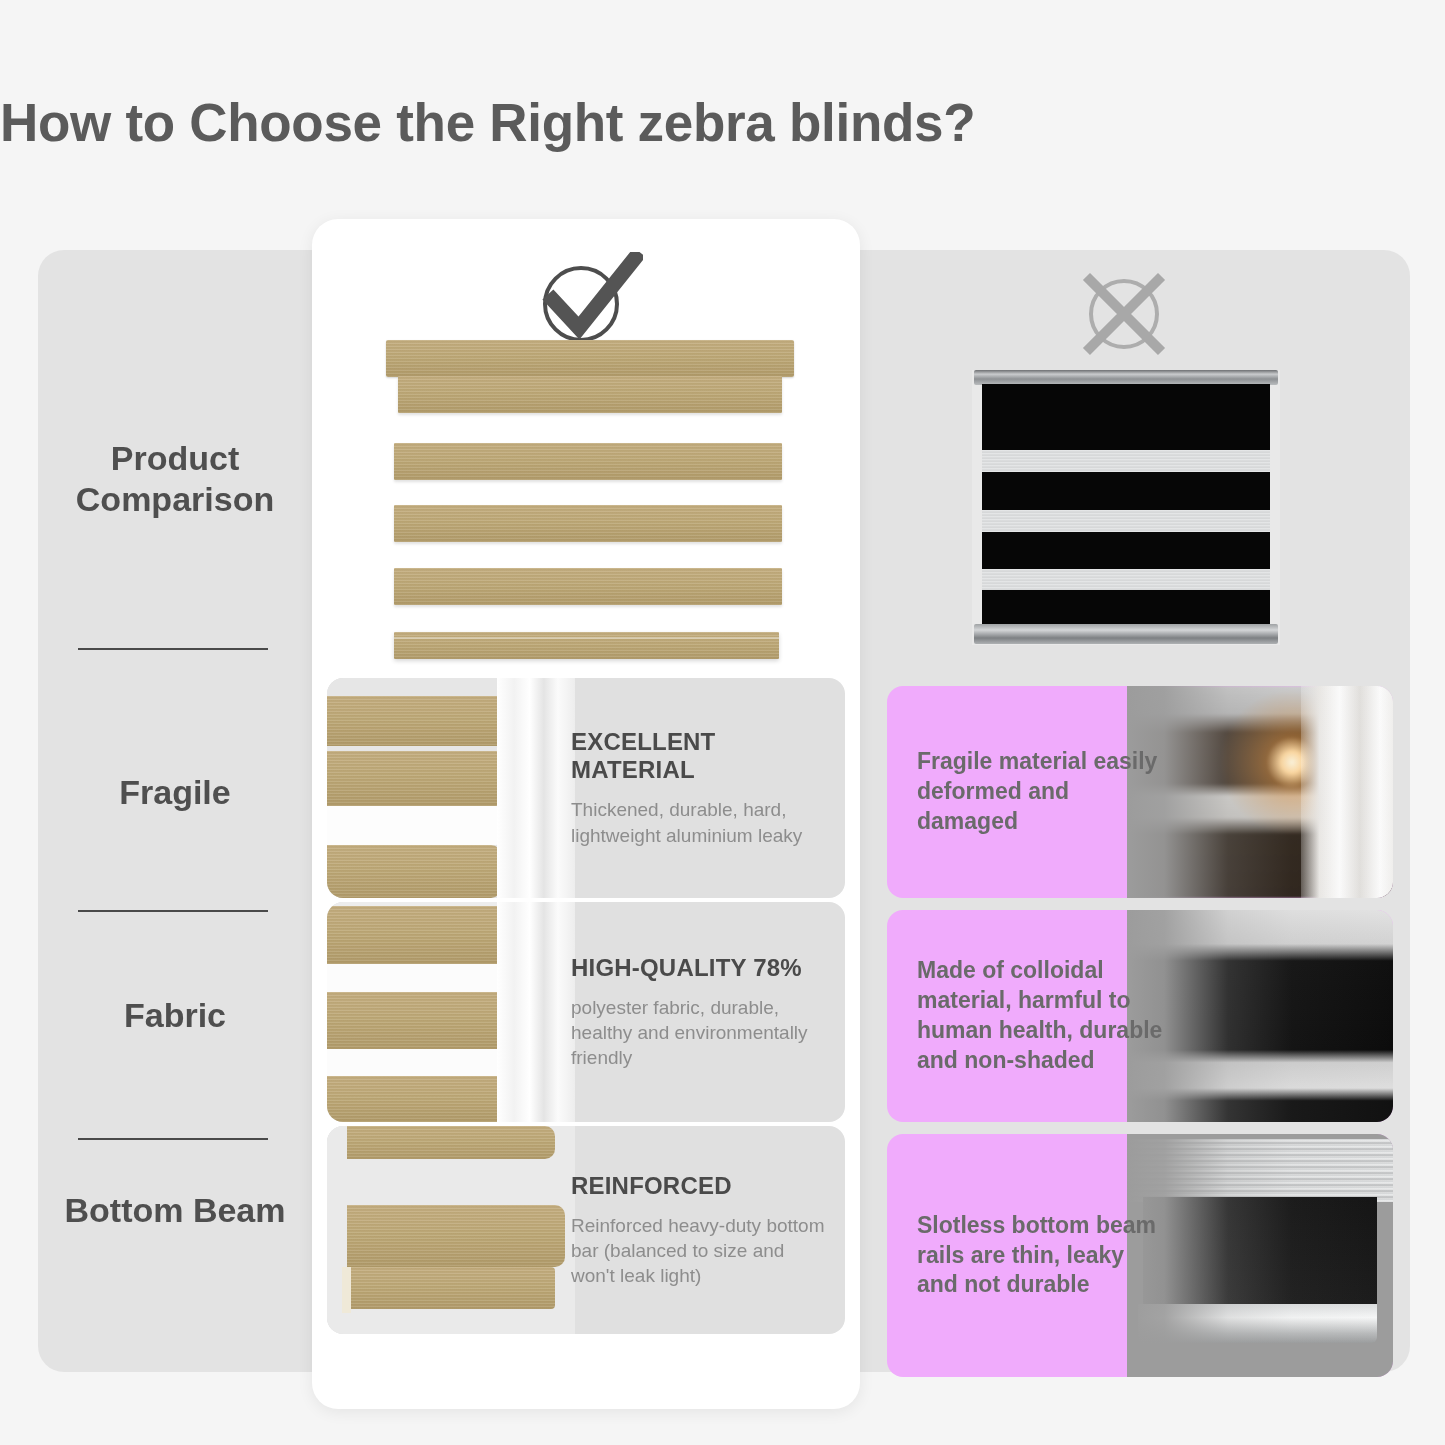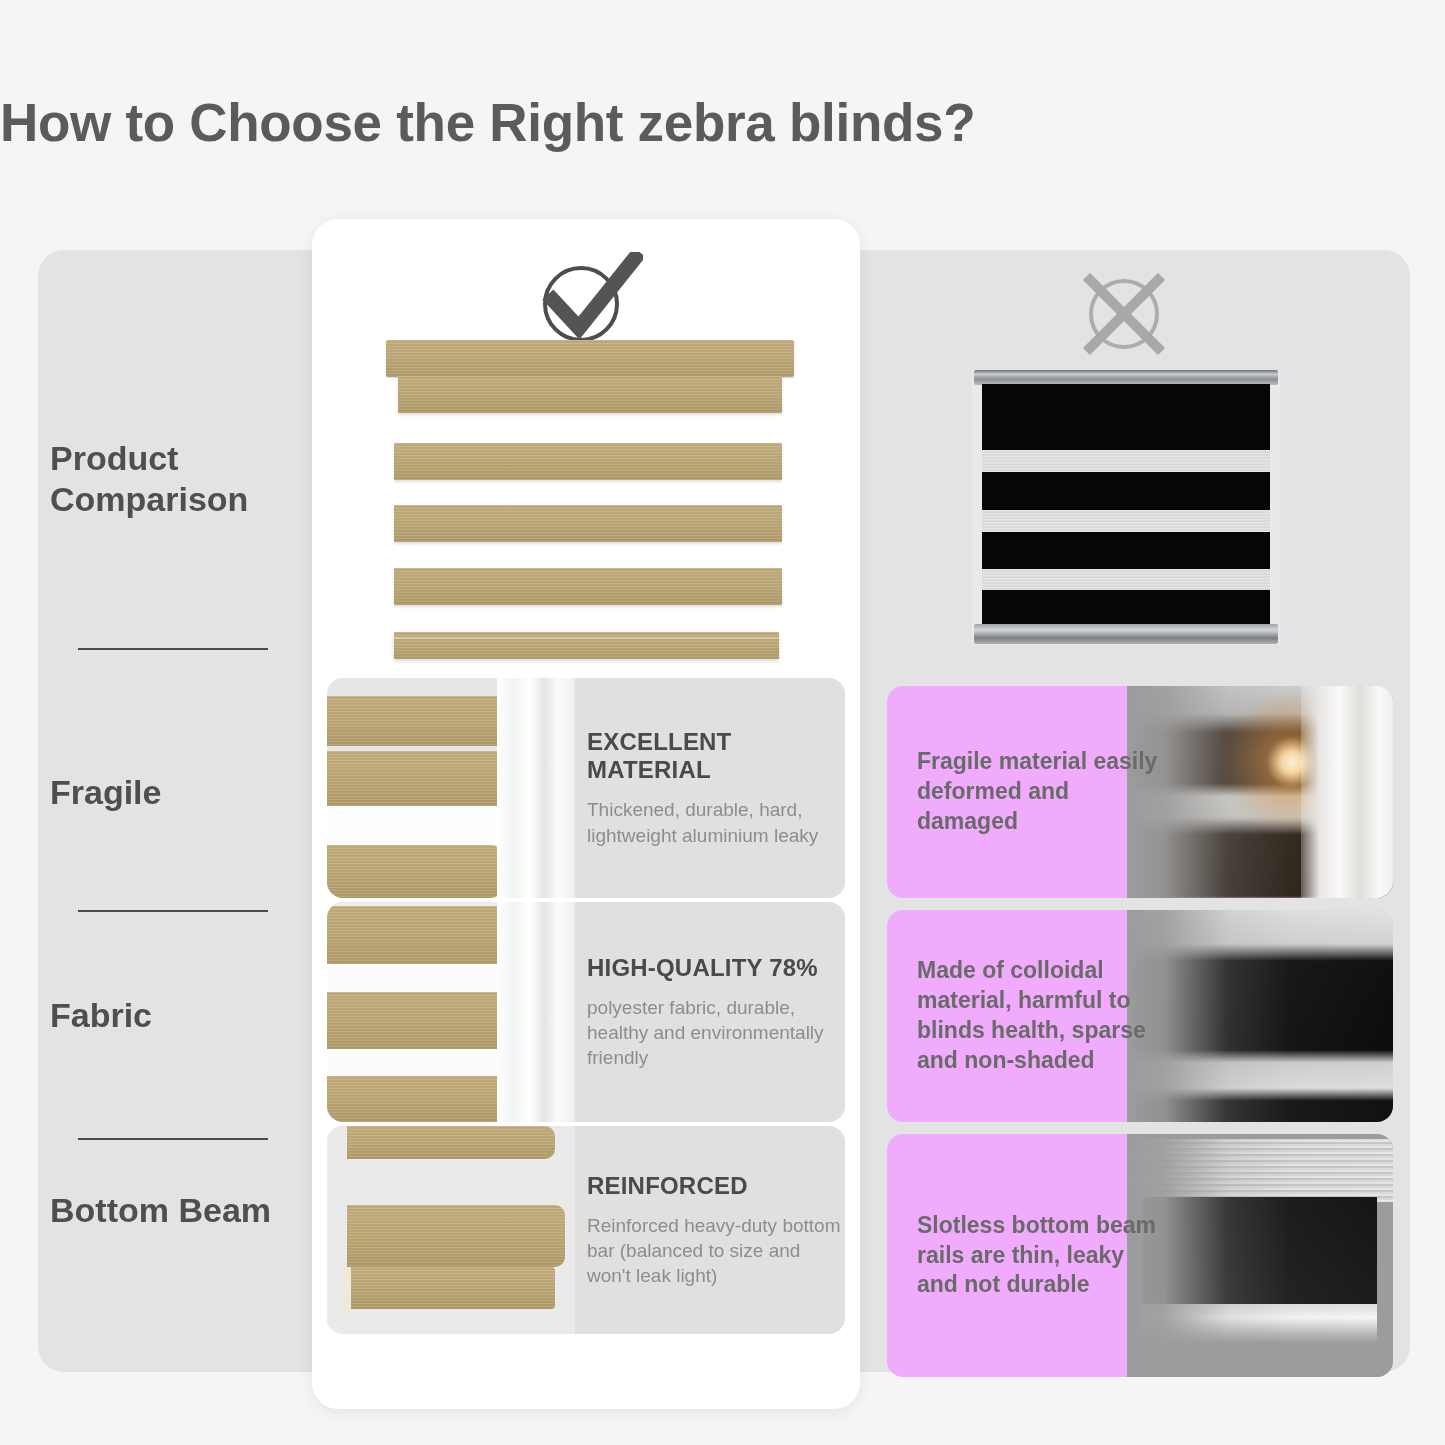--- a/index.html
+++ b/index.html
@@ -50,23 +50,23 @@
   
   .sidebar {
     position: absolute;
     left: 38px;
     top: 250px;
     width: 274px;
     height: 1122px;
   }
   .side-row {
     position: absolute;
-    left: 12px;
+    left: 0;
     width: 274px;
-    text-align: left;
+    text-align: center;
     color: #4f4f4f;
     font-weight: bold;
     line-height: 1.22;
   }
   .side-row.r1 { top: 188px; font-size: 34px; }
   .side-row.r2 { top: 522px; font-size: 34px; }
   .side-row.r3 { top: 745px; font-size: 34px; }
   .side-row.r4 { top: 940px; font-size: 34px; }
 
   .side-divider {
@@ -189,21 +189,20 @@
     width: 248px; height: 100%;
     overflow: hidden;
   }
   .card-c .txt {
     position: absolute;
     left: 244px;
     width: 274px;
     top: 0; height: 100%;
     display: flex; flex-direction: column; justify-content: center;
     padding-right: 14px;
-    margin-left: 16px;
   }
   .card-c .txt h3 {
     font-size: 24px;
     font-weight: bold;
     color: #4a4a4a;
     letter-spacing: 0.2px;
     margin-bottom: 13px;
   }
   .card-c .txt p {
     font-size: 19px;
@@ -402,21 +401,21 @@
     <p>Fragile material easily deformed and damaged</p>
   </div>
 </div>
 
 <div class="card-r c2">
   <div class="rphoto">
     <div class="stripe-photo"></div>
   </div>
   <div class="rveil"></div>
   <div class="rtxt">
-    <p>Made of colloidal material, harmful to blinds health, sparse and non-shaded</p>
+    <p>Made of colloidal material, harmful to human health, durable and non-shaded</p>
   </div>
 </div>
 
 <div class="card-r c3">
   <div class="rphoto">
     <div class="beam-photo">
       <div class="beam-slats"></div>
       <div class="beam-black"></div>
       <div class="beam-rail"></div>
     </div>

